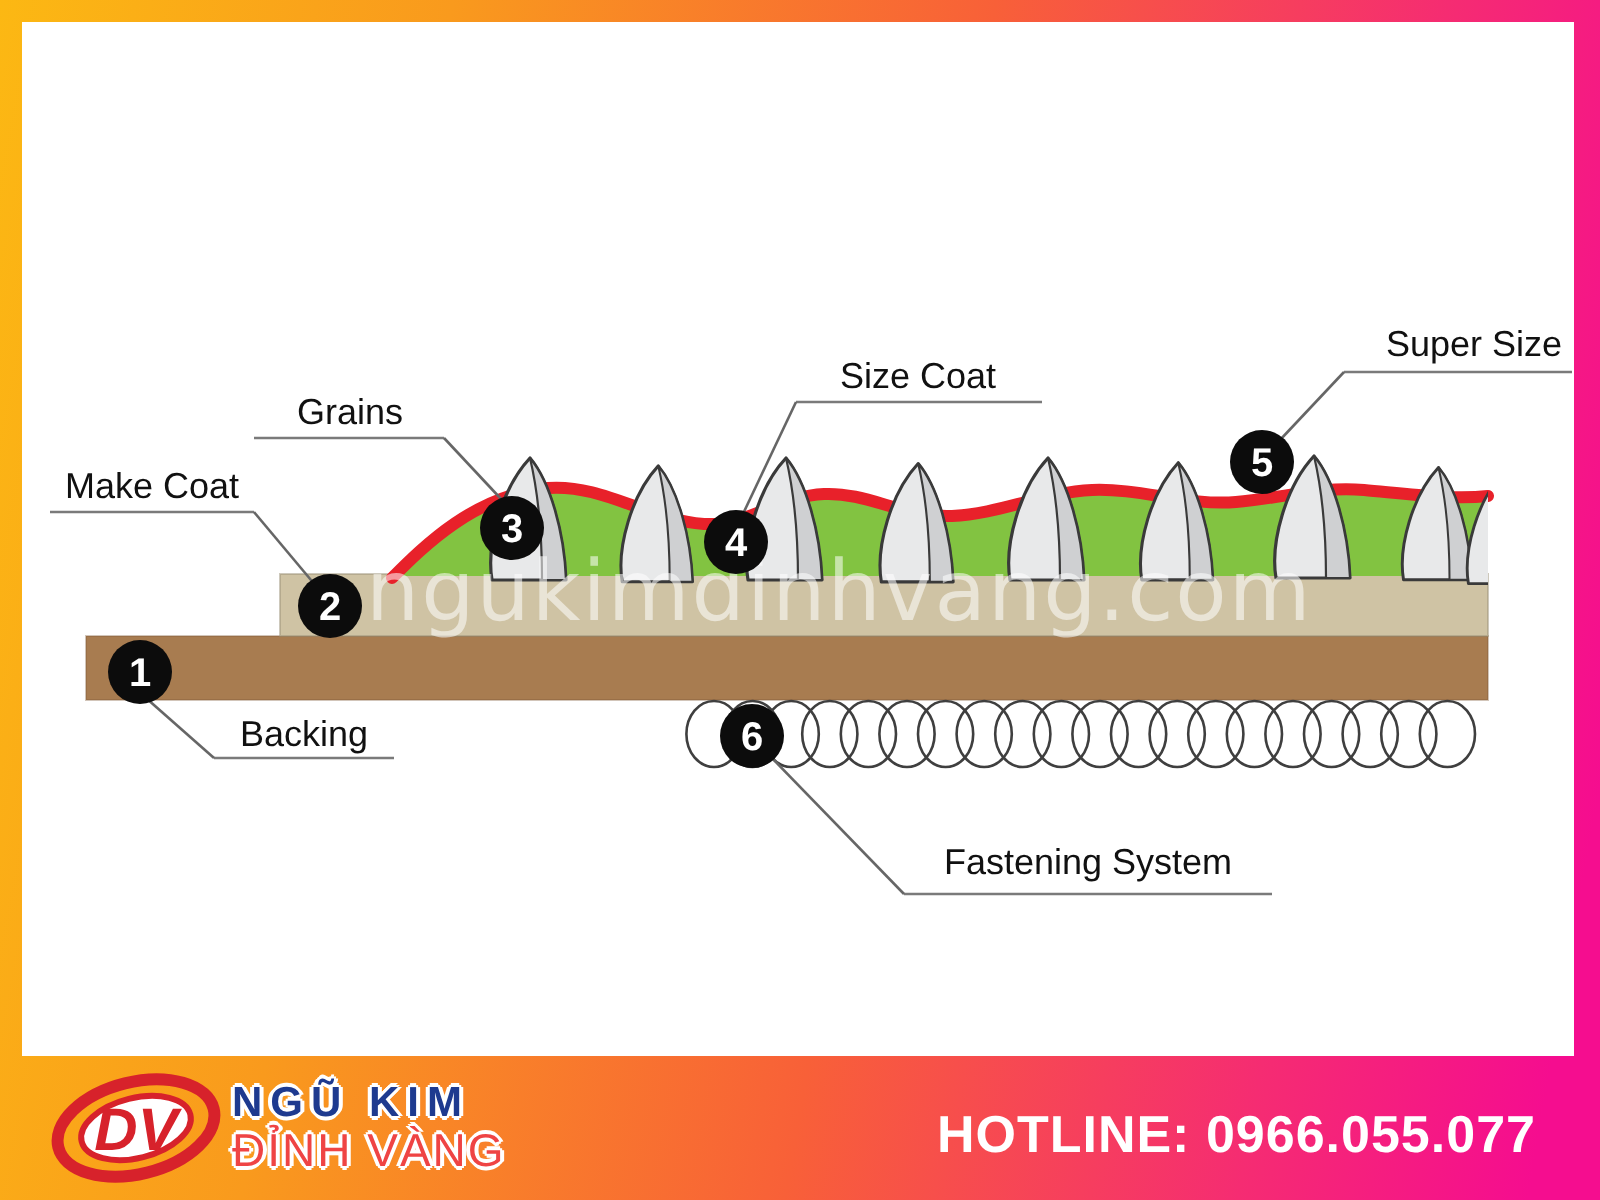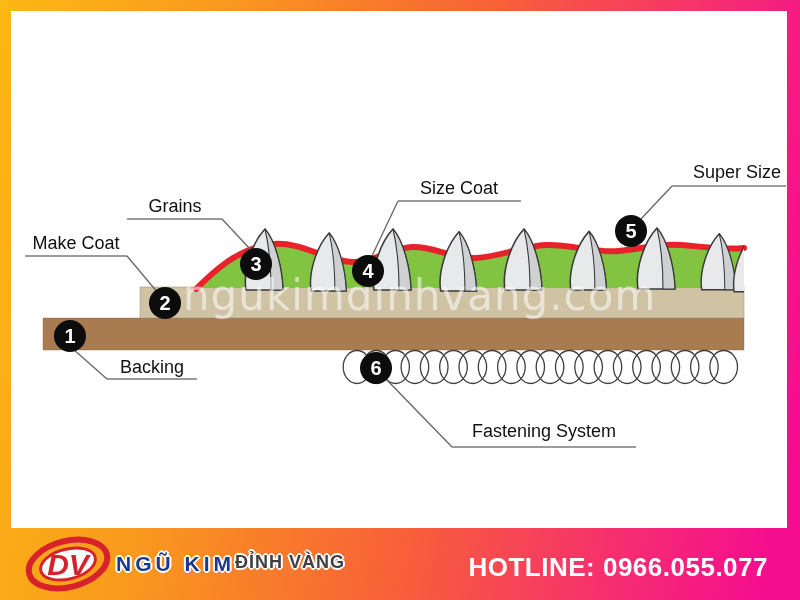--- a/index.html
+++ b/index.html
@@ -16,27 +16,27 @@
   svg.diagram { position:absolute; left:0; top:0; width:800px; height:600px; }
 
   .diagram-label { font-family:"Liberation Sans", sans-serif; font-size:18px; fill:#111111; }
   .marker-num { font-family:"Liberation Sans", sans-serif; font-size:20px; font-weight:bold; fill:#ffffff; }
   .watermark-text { font-family:"DejaVu Sans", sans-serif; font-size:42px; letter-spacing:1px; fill:#ffffff; fill-opacity:0.55; }
 
   .footer-logo {
     position:absolute; left:24px; top:534px; height:60px;
     display:flex; align-items:center; gap:4px;justify-content:flex-end;
   }
-  .logo-text-col { display:flex; flex-direction:row; line-height:1.05; }
+  .logo-text-col { display:flex; flex-direction:column; line-height:1.05; }
   .logo-line1 {
     font-size:21px; font-weight:bold; letter-spacing:4px; color:#1e3a8f;
     text-shadow:-2px 0 0 #fff,2px 0 0 #fff,0 -2px 0 #fff,0 2px 0 #fff,-1px -1px 0 #fff,1px -1px 0 #fff,-1px 1px 0 #fff,1px 1px 0 #fff;
   }
   .logo-line2 {
-    font-size:18px; font-weight:bold; letter-spacing:1px; color:#404040;
+    font-size:23px; font-weight:normal; letter-spacing:1px; color:#ef4444;
     text-shadow:-2px 0 0 #fff,2px 0 0 #fff,0 -2px 0 #fff,0 2px 0 #fff,-1px -1px 0 #fff,1px -1px 0 #fff,-1px 1px 0 #fff,1px 1px 0 #fff;
   }
   .hotline {
     position:absolute; right:32px; top:552px;
     font-size:26px; font-weight:bold; color:#ffffff; letter-spacing:0.5px;
   }
 </style>
 </head>
 <body>
 

